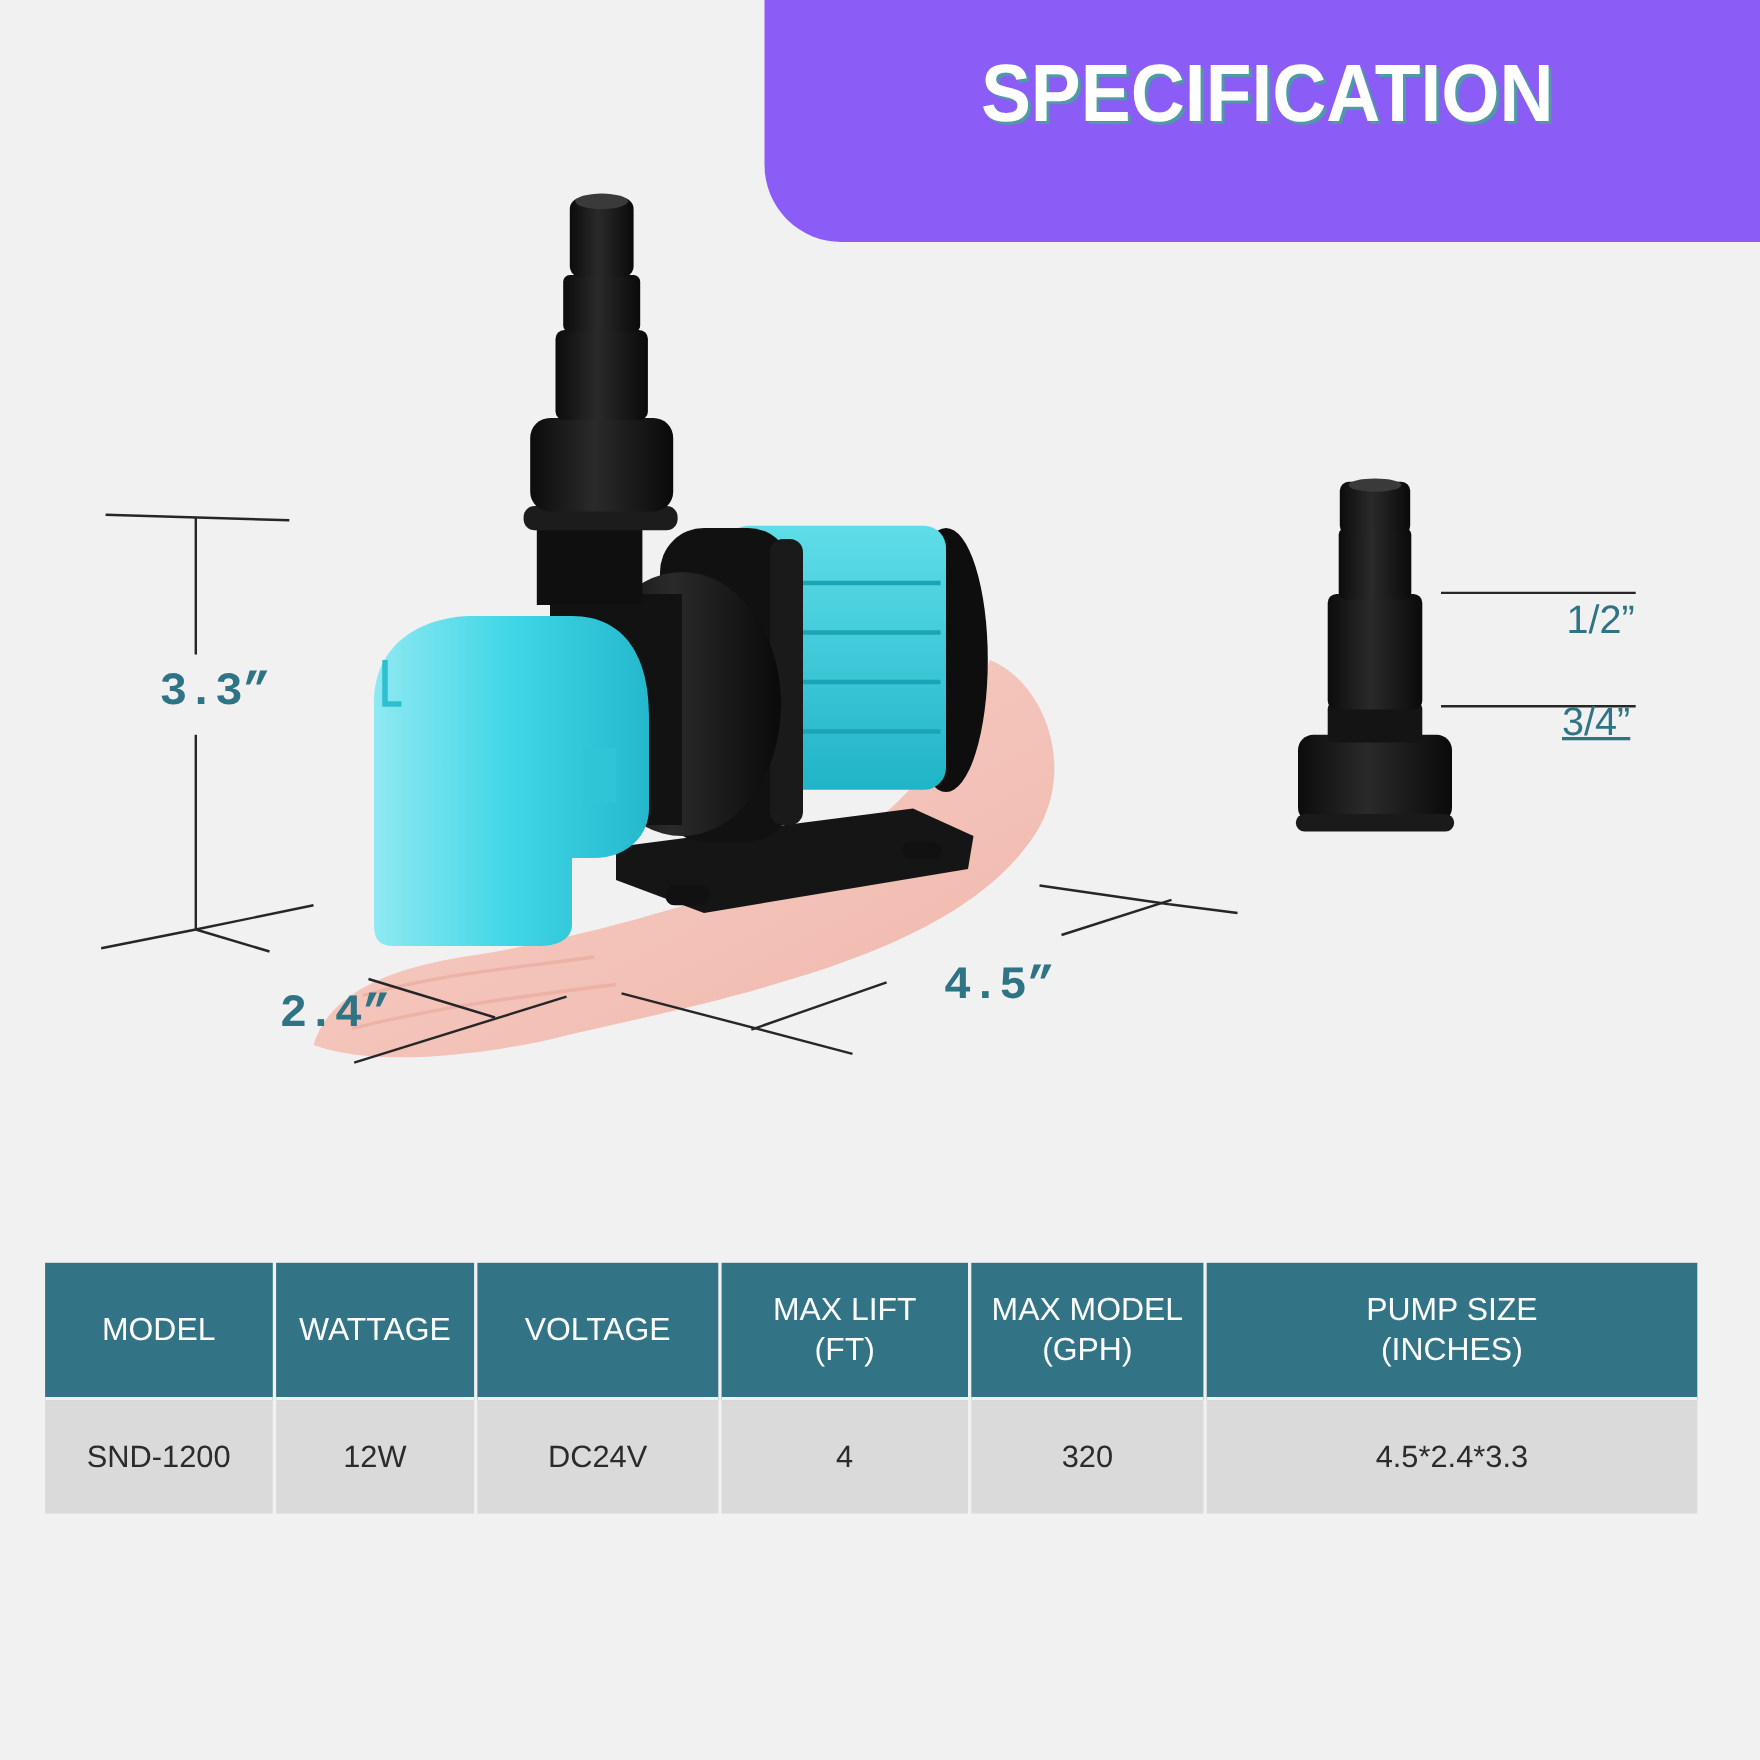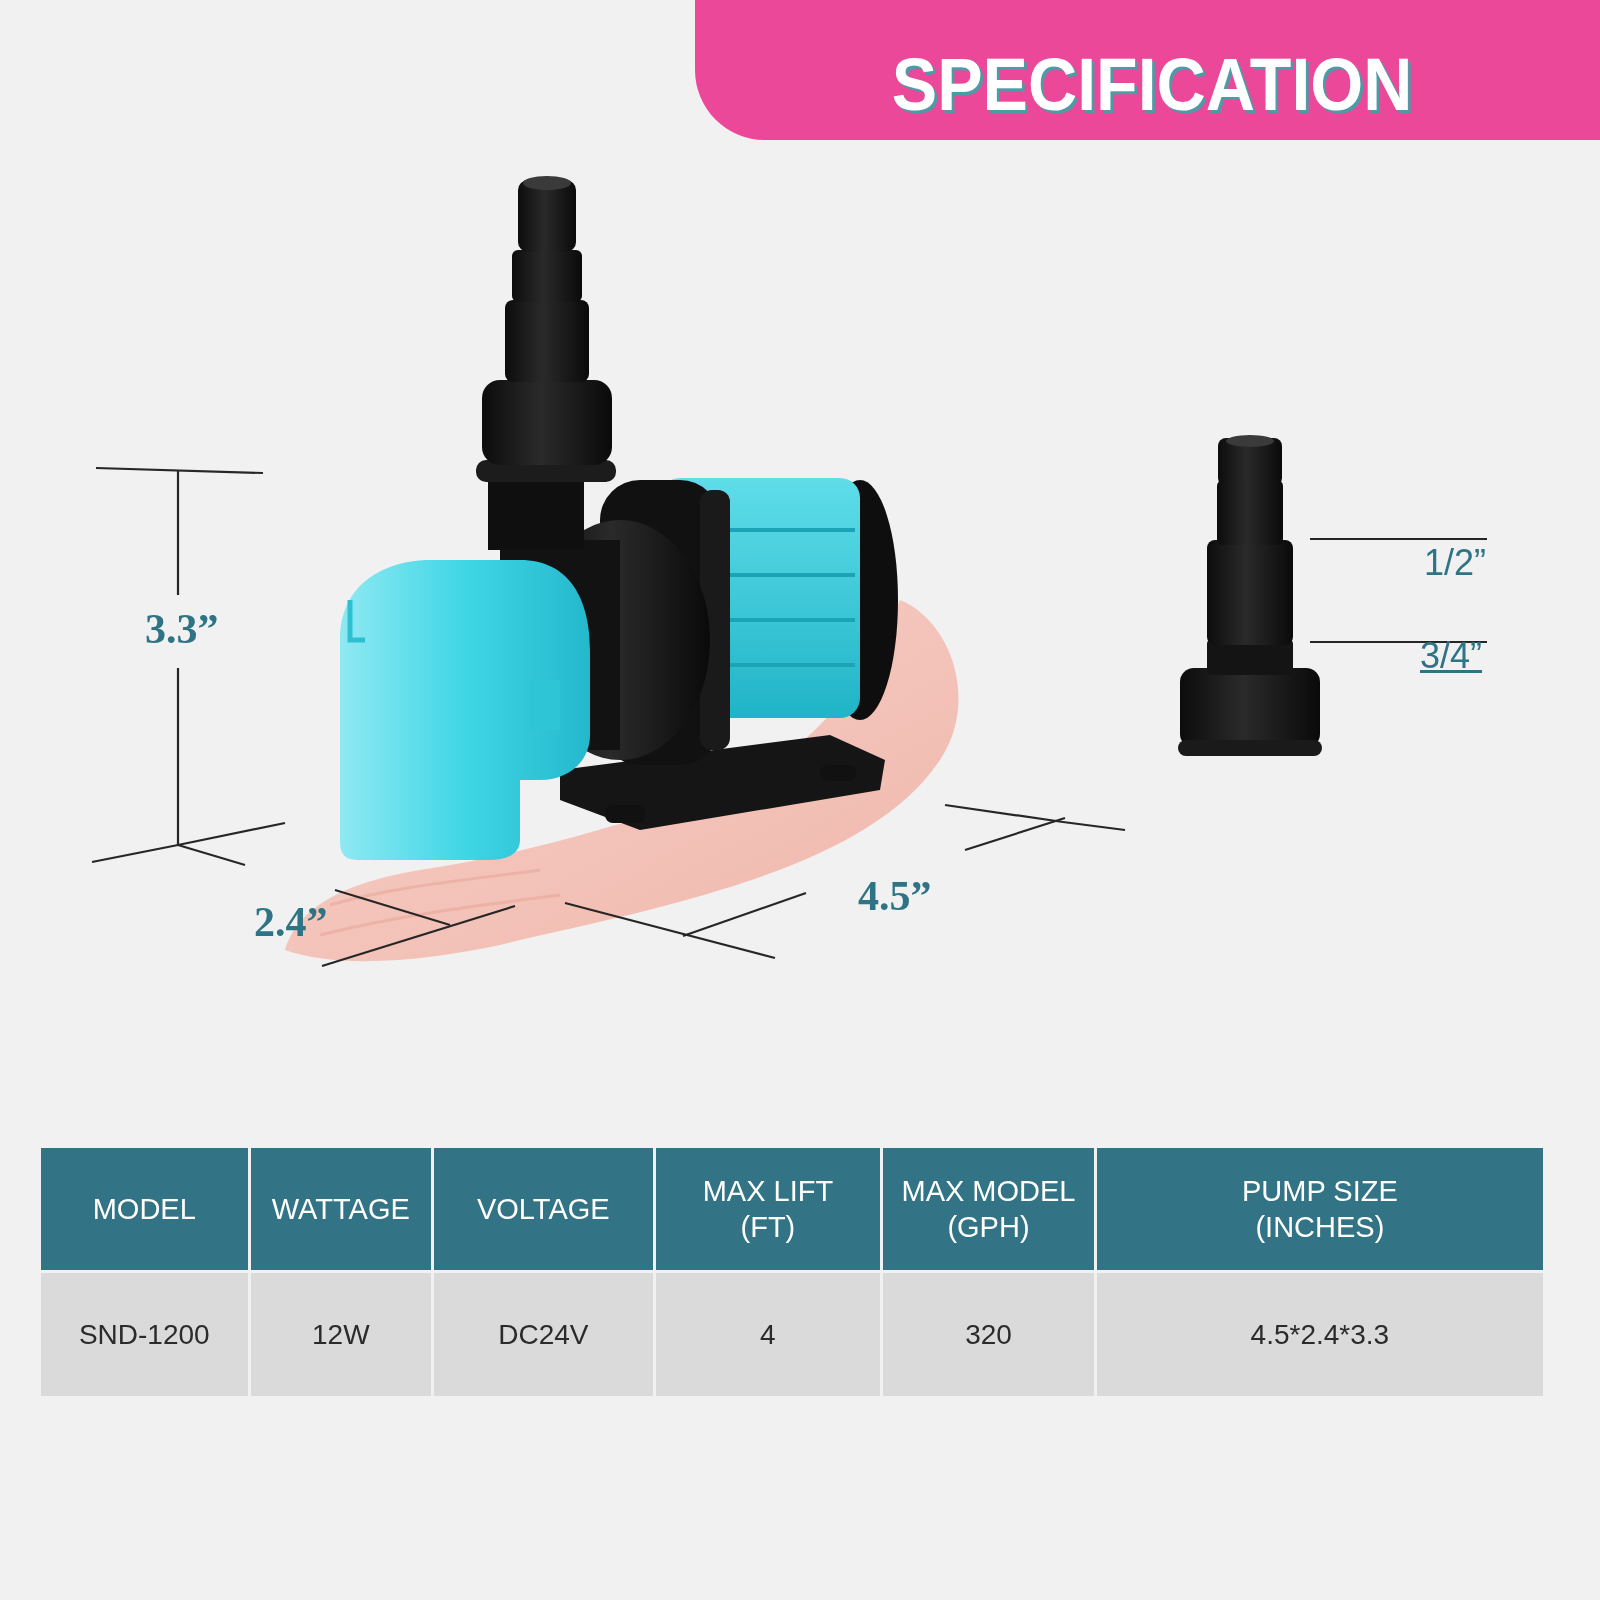--- a/index.html
+++ b/index.html
@@ -1,56 +1,56 @@
 <!DOCTYPE html>
 <html><head>
 <meta charset="utf-8">
 <style>
   * { box-sizing: border-box; margin: 0; padding: 0; }
   html, body { width: 1600px; height: 1600px; background: #f1f1f1; overflow: hidden; }
   body { position: relative; font-family: "Liberation Sans", sans-serif; }
 
   .banner {
-    position: absolute; left: 695px; top: 0; width: 905px; height: 140px;
-    background: #ec4899; border-bottom-left-radius: 70px;
+    position: absolute; left: 695px; top: 0; width: 905px; height: 220px;
+    background: #8b5cf6; border-bottom-left-radius: 70px;
   }
   .banner-title {
     position: absolute; left: 0; right: 0; top: 42px; text-align: center;
     padding-left: 10px;
     font-family: "Liberation Sans", sans-serif; font-weight: bold;
     font-size: 74px; letter-spacing: 0px; color: #ffffff;
     text-shadow: 3px 3px 0 #4e9aa6;
     transform: scaleX(0.92); transform-origin: center;
   }
 
   .stage { position: absolute; left: 0; top: 0; width: 1600px; height: 1100px; }
   .stage svg { position: absolute; left: 0; top: 0; }
 
   .dim-label {
     position: absolute; font-weight: bold; color: #2f7485;
-    font-family: Liberation Serif, serif; font-size: 42px;
+    font-family: Liberation Mono, monospace; font-size: 42px;
   }
   .fit-label {
     position: absolute; color: #2f7485;
     font-family: "Liberation Sans", sans-serif; font-size: 36px; margin-top: 48px;
   }
 
   .spec-table {
     position: absolute; left: 38px; top: 1148px; width: 1508px;
     border-collapse: separate; border-spacing: 3px 0;
   }
   .spec-table th {
     background: #327485; color: #ffffff; font-weight: normal;
     font-size: 29px; line-height: 36px; height: 125px;
     text-align: center; vertical-align: middle; padding: 0 4px;
     border-bottom: 3px solid #f1f1f1;
   }
   .spec-table td {
     background: #dadada; color: #2b2b2b; font-size: 28px;
-    height: 123px; text-align: center; vertical-align: middle;
+    height: 103px; text-align: center; vertical-align: middle;
   }
   .head-line { display: block; }
 </style>
 </head>
 <body>
 
 <div class="banner">
   <div class="banner-title">SPECIFICATION</div>
 </div>
 

